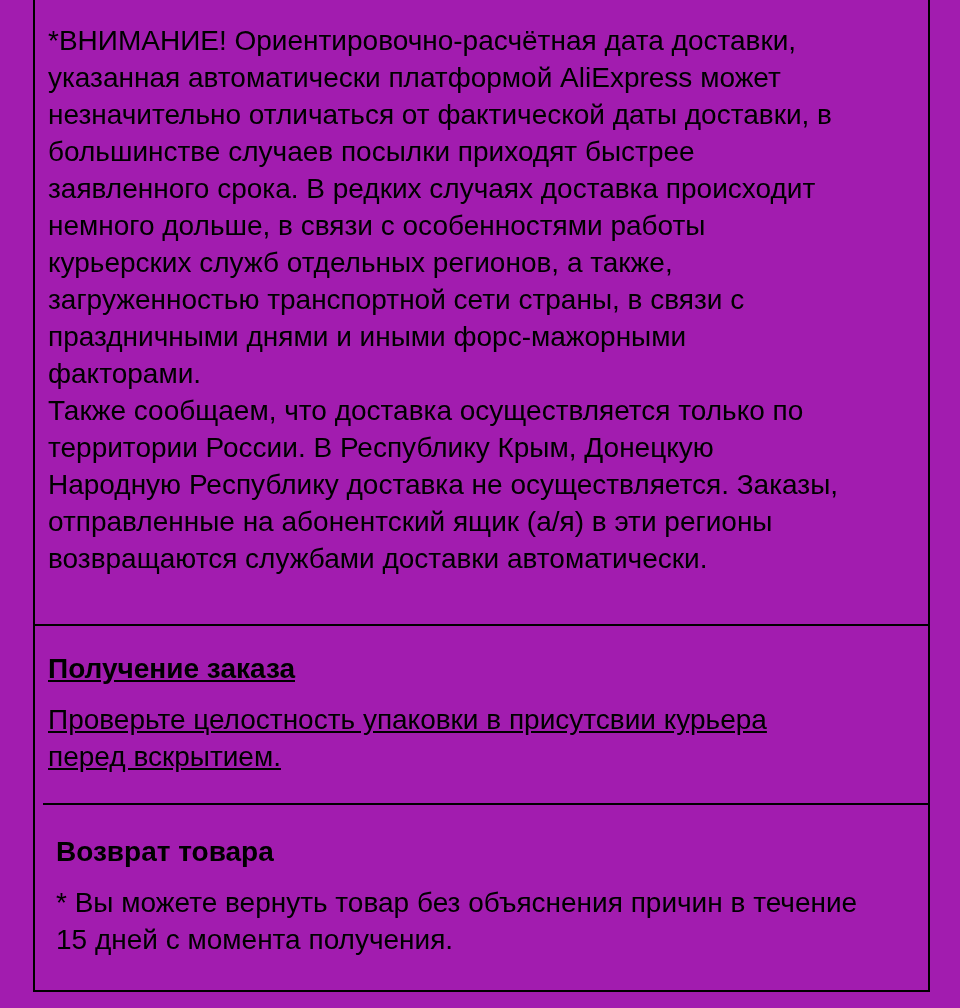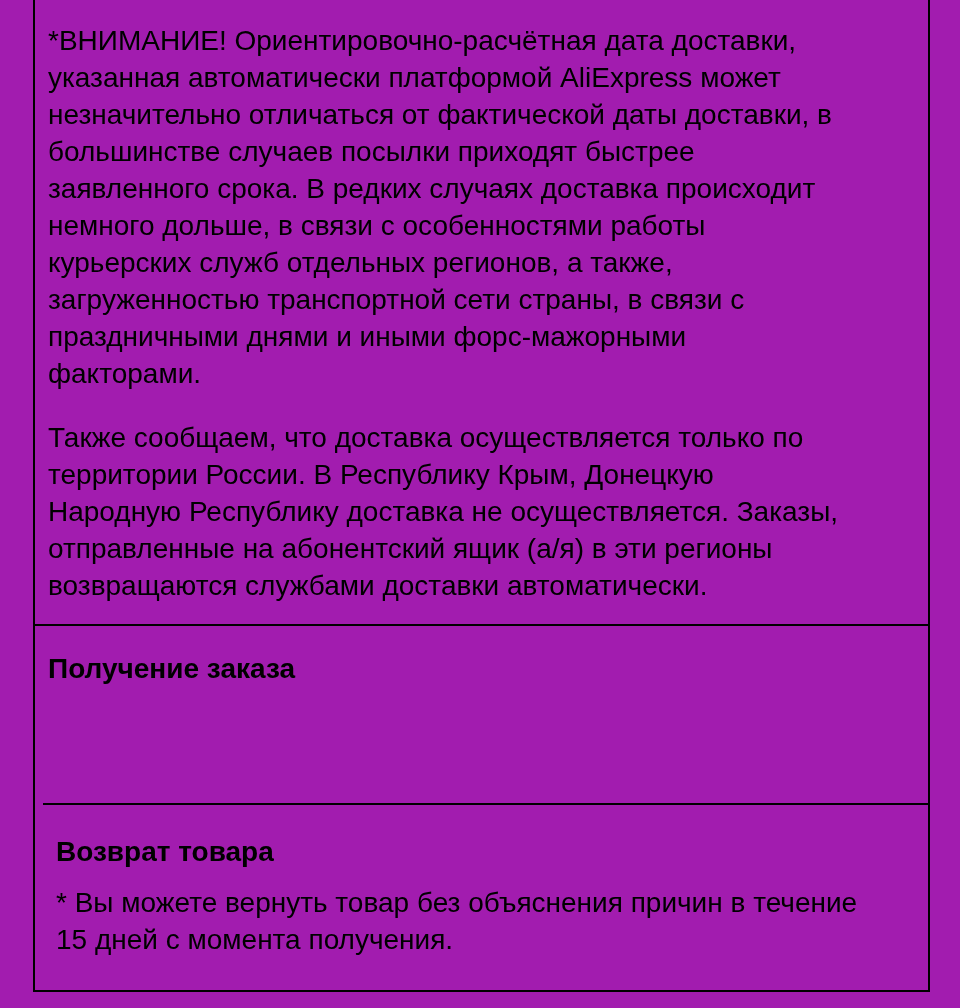--- a/index.html
+++ b/index.html
@@ -31,35 +31,35 @@
     box-sizing: border-box;
     padding: 22px 10px 0 13px;
   }
   .block-notice {
     height: 624px;
   }
   .block-receiving {
     height: 179px;
     border-top: 2px solid #000000;
     padding-top: 24px;
+    text-decoration: underline;
   }
   .block-return {
     height: 187px;
     border-top: 2px solid #000000;
     padding-top: 28px;
     margin-left: 8px;
   }
   .para {
     margin: 0;
     font-size: 28px;
     line-height: 37px;
     white-space: pre-line; 
   }
   .para + .para {
-    margin-top: 27px;
   }
   .heading {
     margin: 0 0 14px 0;
     font-size: 28px;
     line-height: 37px;
     font-weight: bold;
   }
 </style>
 </head>
 <body>
@@ -80,20 +80,22 @@
 факторами.</p>
       <p class="para">Также сообщаем, что доставка осуществляется только по
 территории России. В Республику Крым, Донецкую
 Народную Республику доставка не осуществляется. Заказы,
 отправленные на абонентский ящик (а/я) в эти регионы
 возвращаются службами доставки автоматически.</p>
     </section>
 
     <section class="block block-receiving">
       <h2 class="heading">Получение заказа</h2>
+      <p class="para">Проверьте целостность упаковки в присутсвии курьера
+перед вскрытием.</p>
     </section>
 
     <section class="block block-return">
       <h2 class="heading">Возврат товара</h2>
       <p class="para">* Вы можете вернуть товар без объяснения причин в течение
 15 дней с момента получения.</p>
     </section>
 
   </div>
 </div>

